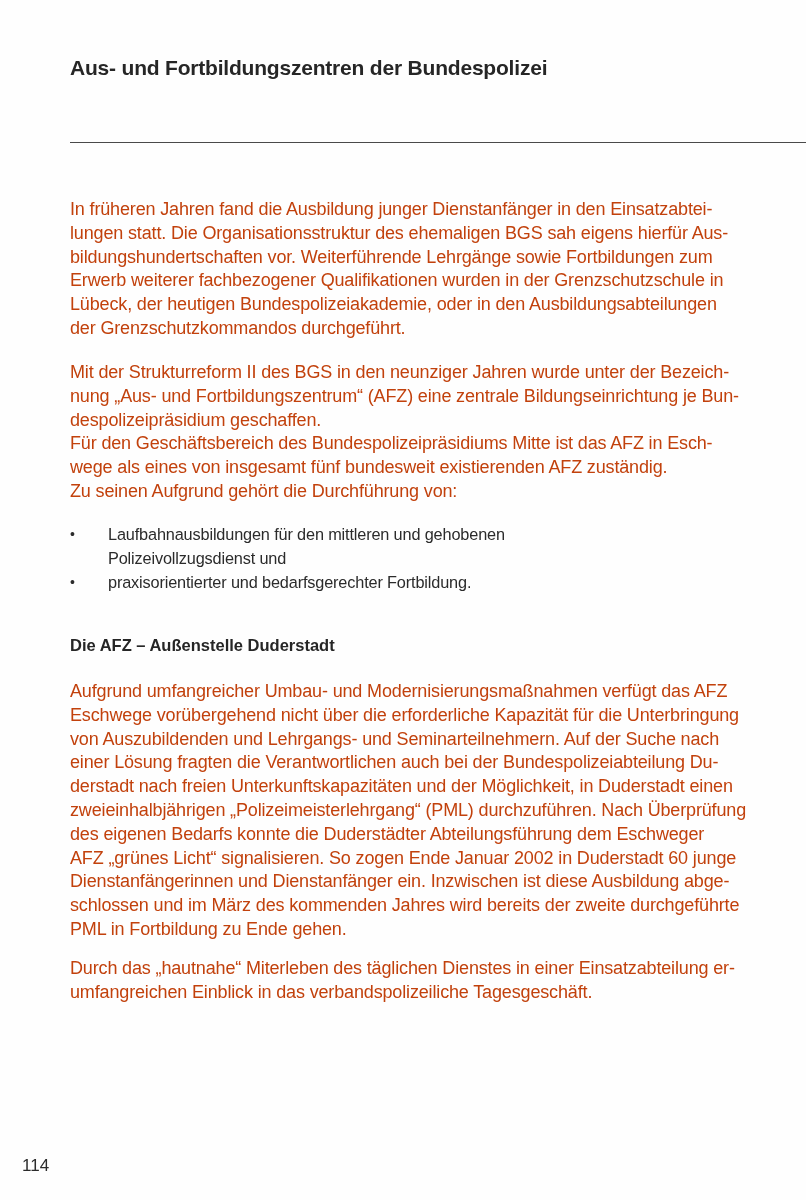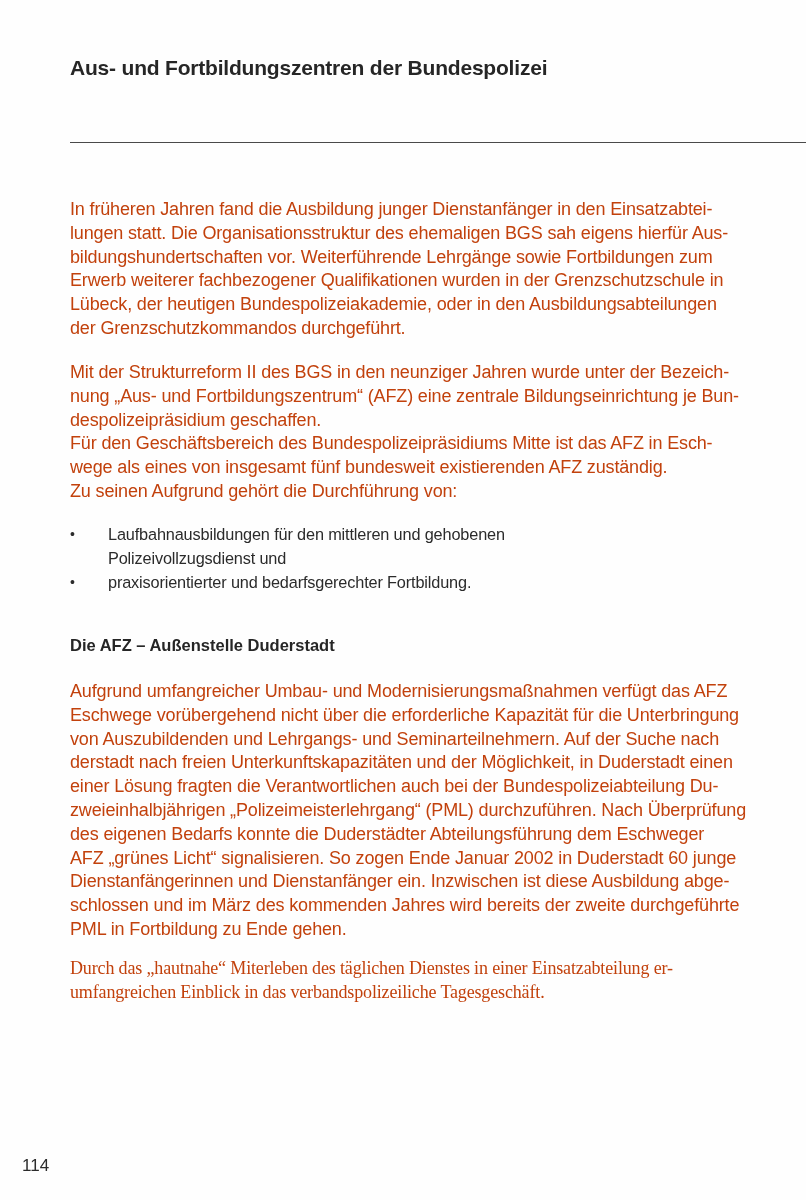--- a/index.html
+++ b/index.html
@@ -80,21 +80,21 @@
       position: absolute;
       left: 70px;
       top: 636px;
       font-size: 16.5px;
       font-weight: bold;
       color: #262626;
       margin: 0;
       white-space: nowrap;
     }
     .p3 { top: 680px; }
-    .p4 { top: 957px; font-family: Liberation Serif, serif; }
+    .p4 { top: 957px; }
     .pagenum {
       position: absolute;
       left: 22px;
       top: 1156px;
       font-size: 17px;
       color: #2b2b2b;
     }
   </style>
 </head>
 <body>
@@ -134,22 +134,22 @@
       <span class="line">praxisorientierter und bedarfsgerechter Fortbildung.</span>
     </li>
   </ul>
 
   <h2 class="subhead">Die AFZ – Außenstelle Duderstadt</h2>
 
   <div class="block p3">
     <span class="line">Aufgrund umfangreicher Umbau- und Modernisierungsmaßnahmen verfügt das AFZ</span>
     <span class="line">Eschwege vorübergehend nicht über die erforderliche Kapazität für die Unterbringung</span>
     <span class="line">von Auszubildenden und Lehrgangs- und Seminarteilnehmern. Auf der Suche nach</span>
+    <span class="line">einer Lösung fragten die Verantwortlichen auch bei der Bundespolizeiabteilung Du-</span>
     <span class="line">derstadt nach freien Unterkunftskapazitäten und der Möglichkeit, in Duderstadt einen</span>
-    <span class="line">einer Lösung fragten die Verantwortlichen auch bei der Bundespolizeiabteilung Du-</span>
     <span class="line">zweieinhalbjährigen „Polizeimeisterlehrgang“ (PML) durchzuführen. Nach Überprüfung</span>
     <span class="line">des eigenen Bedarfs konnte die Duderstädter Abteilungsführung dem Eschweger</span>
     <span class="line">AFZ „grünes Licht“ signalisieren. So zogen Ende Januar 2002 in Duderstadt 60 junge</span>
     <span class="line">Dienstanfängerinnen und Dienstanfänger ein. Inzwischen ist diese Ausbildung abge-</span>
     <span class="line">schlossen und im März des kommenden Jahres wird bereits der zweite durchgeführte</span>
     <span class="line">PML in Fortbildung zu Ende gehen.</span>
   </div>
 
   <div class="block p4">
     <span class="line">Durch das „hautnahe“ Miterleben des täglichen Dienstes in einer Einsatzabteilung er-</span>

